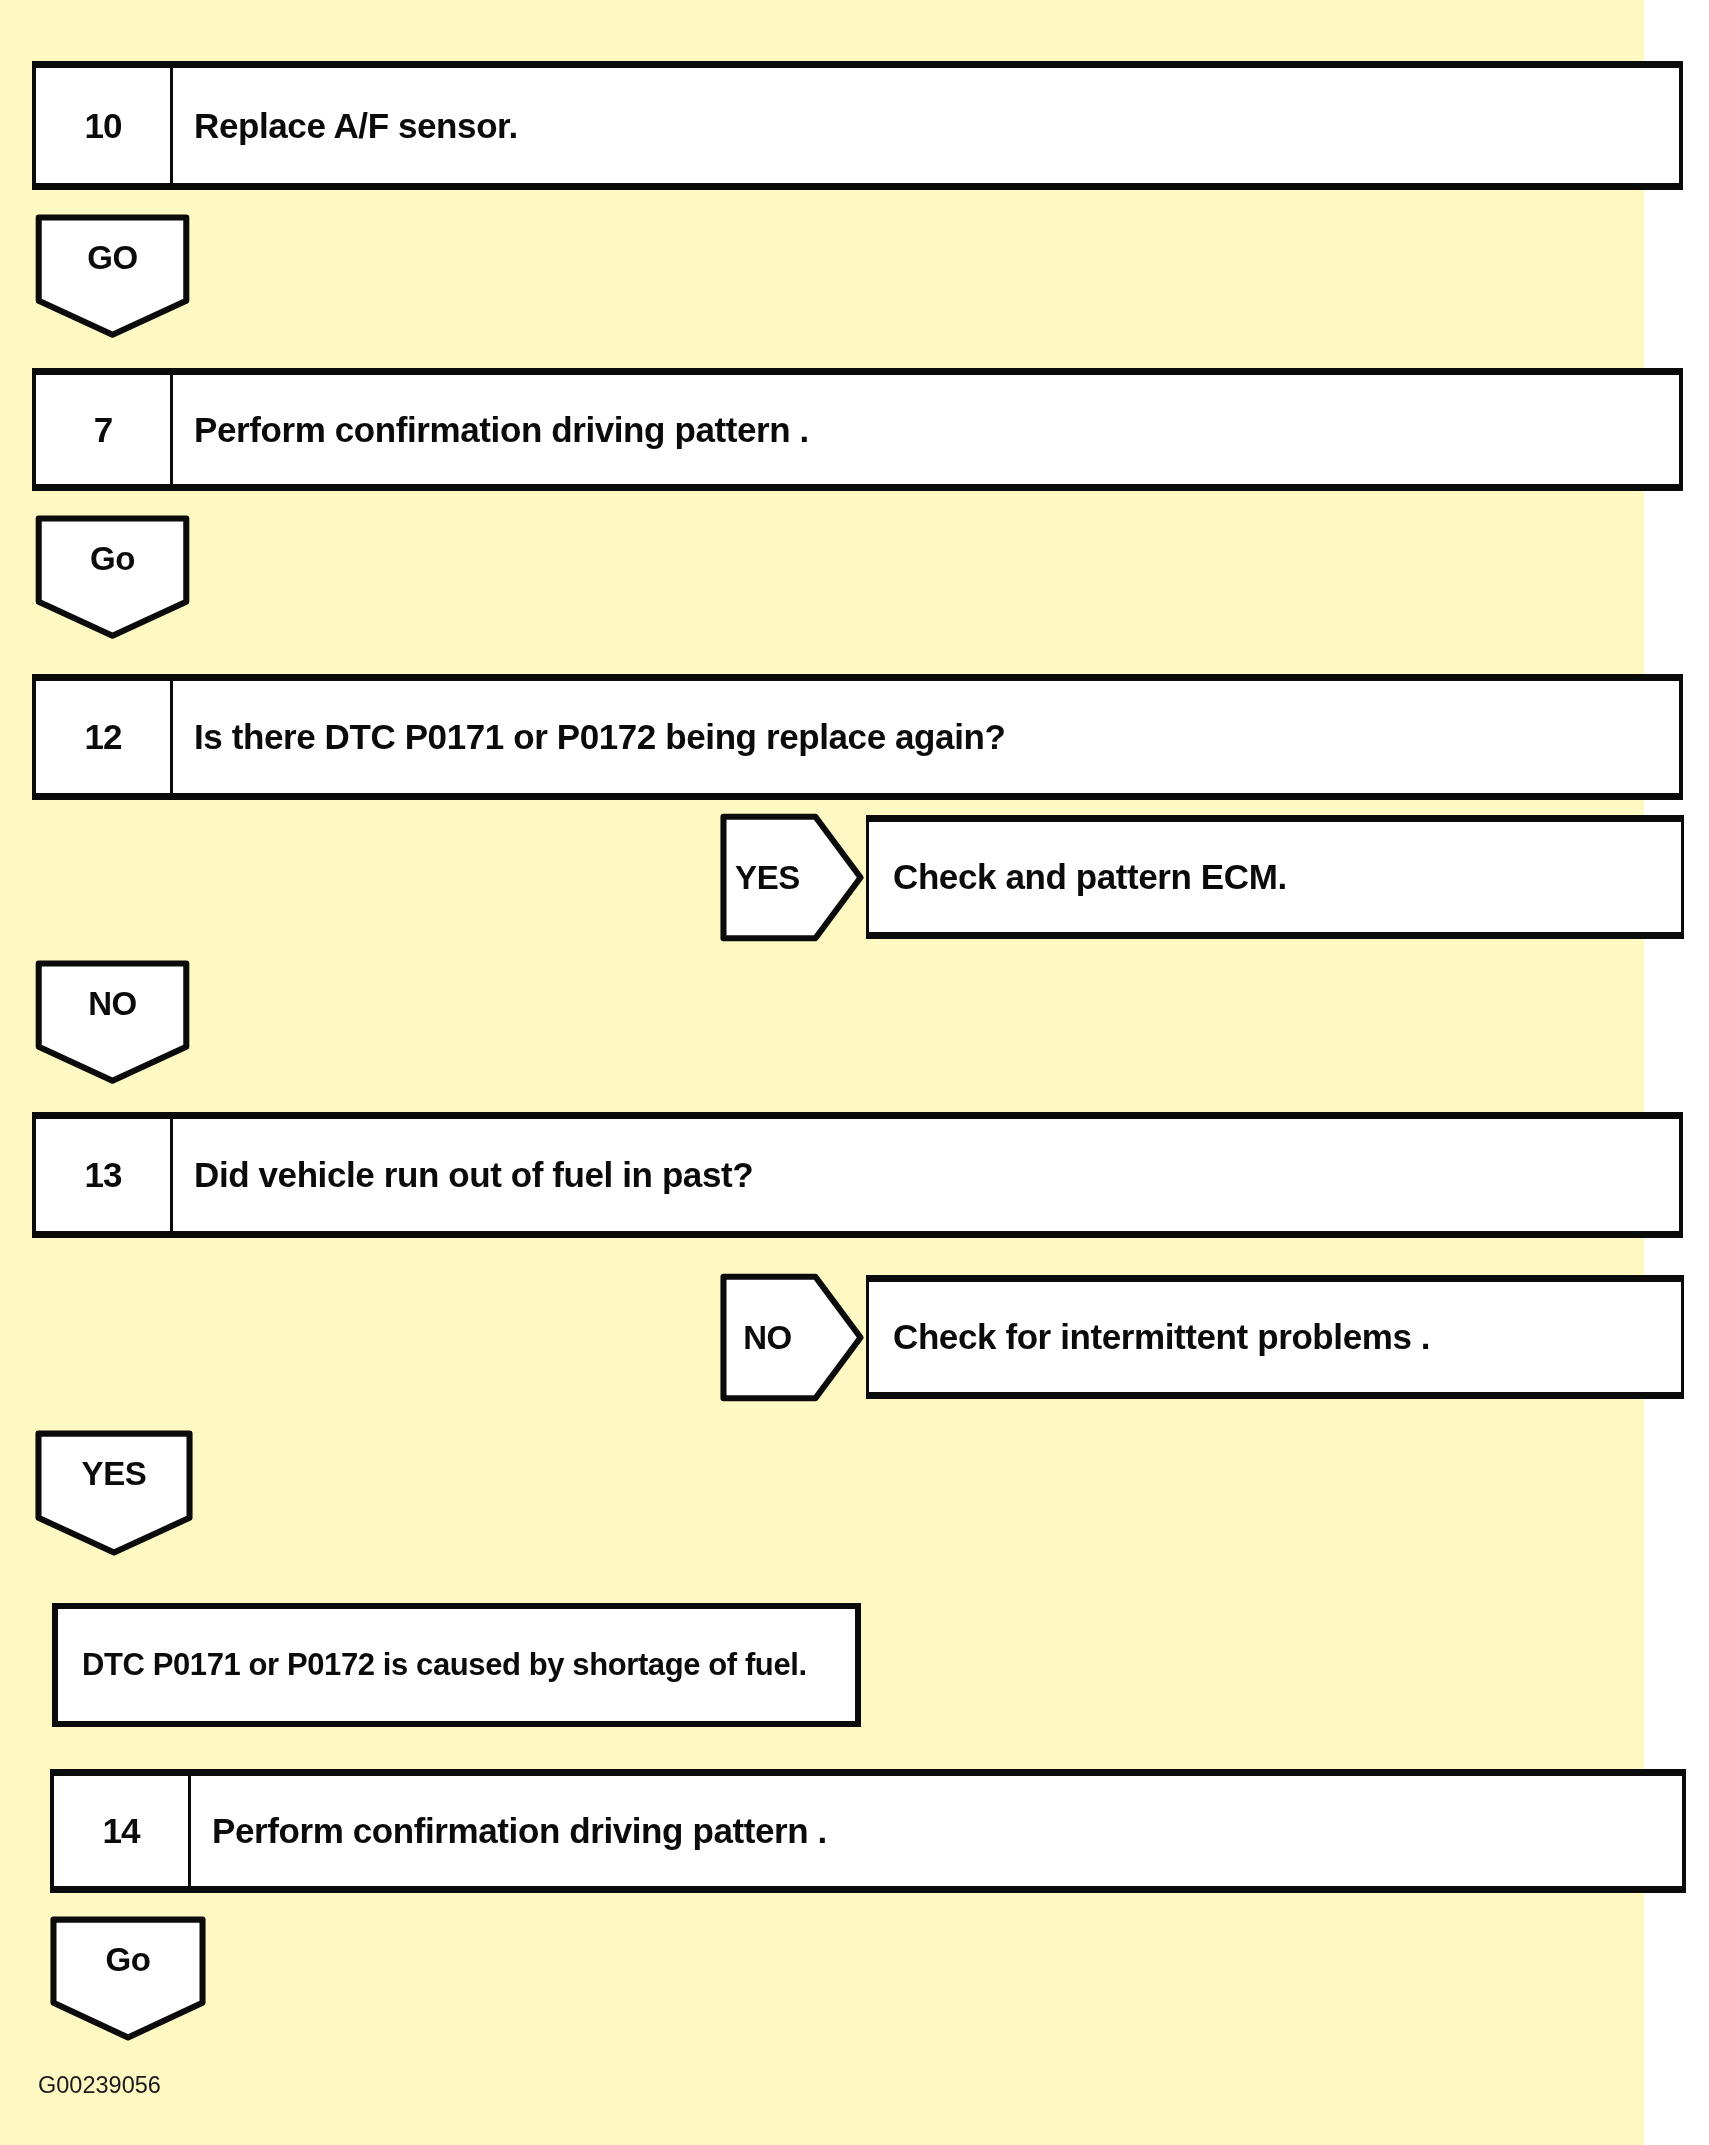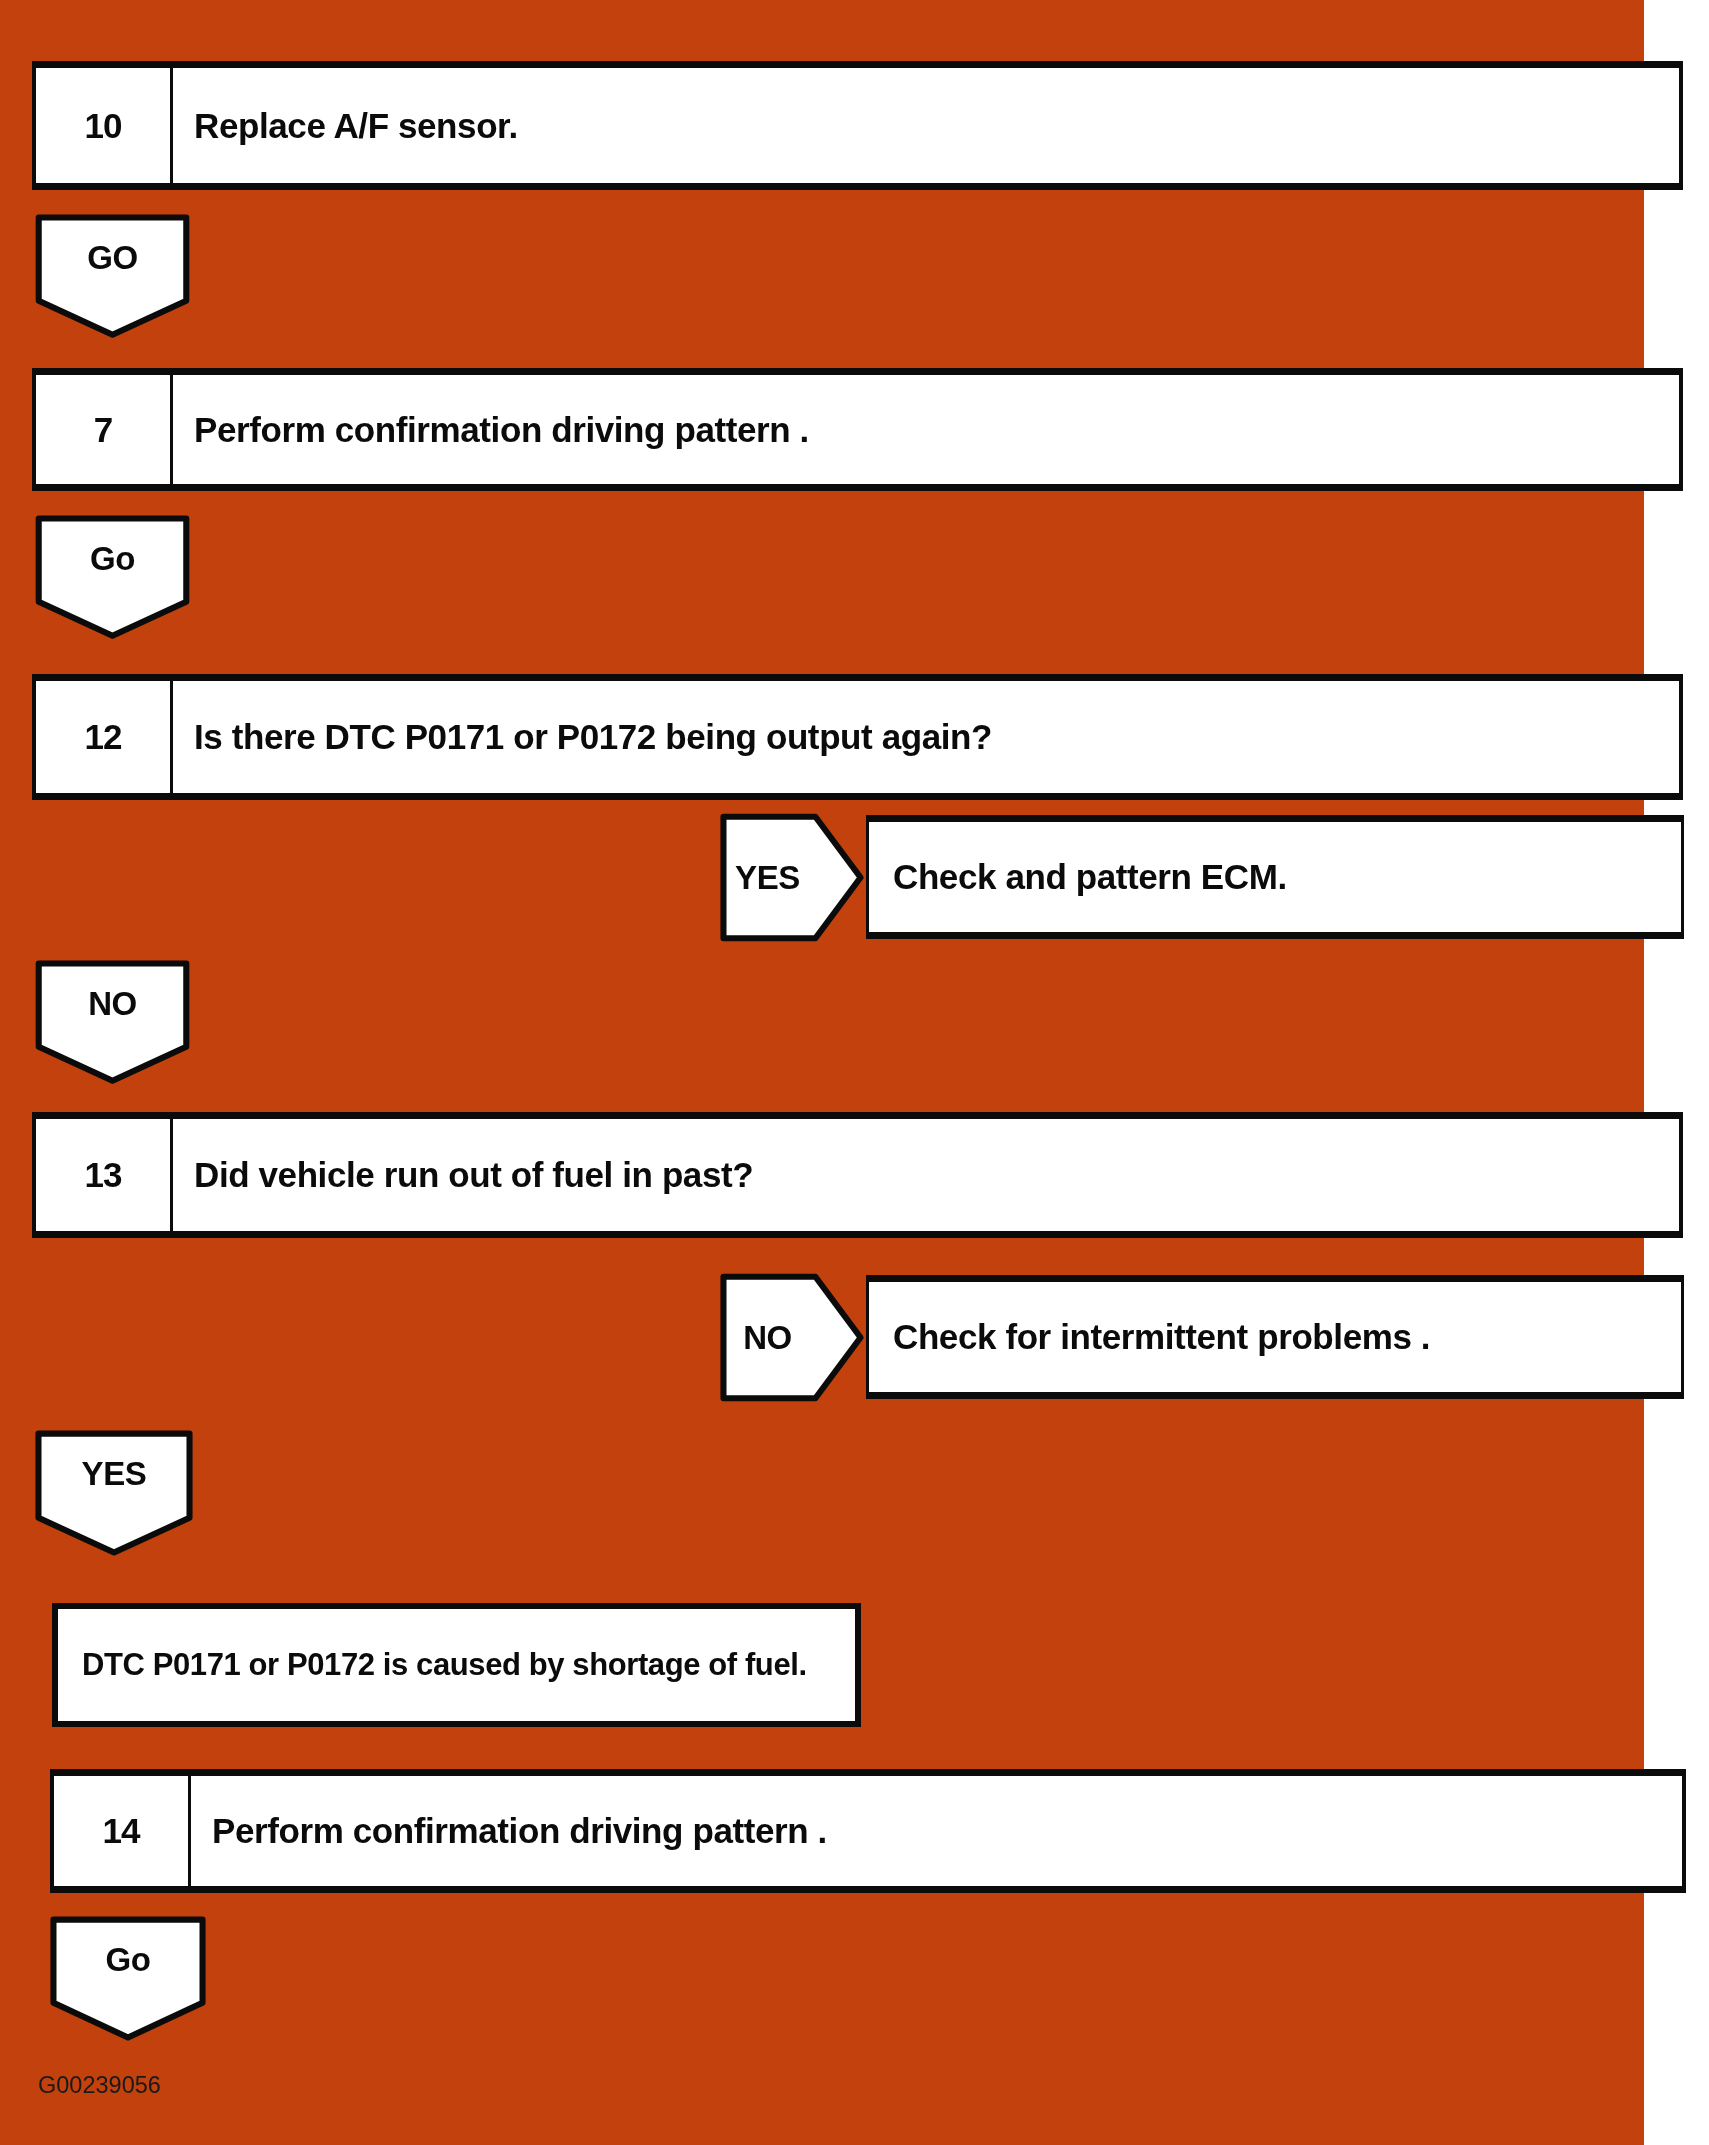--- a/index.html
+++ b/index.html
@@ -1,21 +1,21 @@
 <!DOCTYPE html>
 <html style="font-size:14px"><head>
 <meta charset="utf-8">
 <style>
   html,body { margin:0; padding:0; background:#ffffff; }
   * { box-sizing:border-box; }
   .canvas {
     position:relative;
     width:1644px;
     height:2146px;
-    background:#c2410c;
+    background:#fef9c3;
     font-family:"Liberation Sans", sans-serif;
     color:#0b0b0b;
   }
   
   .step {
     position:absolute;
     display:flex;
     background:#ffffff;
     border:7.8px solid #0b0b0b;
     border-left-width:4.3px;
@@ -129,21 +129,21 @@
 
   <div class="penta" style="left:35px; top:515px; width:155px; height:125px;">
     <svg viewBox="0 0 178 144">
       <polygon points="4,4 174,4 174,100 89,139 4,100" fill="#ffffff" stroke="#0b0b0b" stroke-width="7" stroke-linejoin="round"></polygon>
     </svg>
     <span class="lbl">Go</span>
   </div>
 
   <div class="step" style="left:32px; top:674px; width:1651px; height:126px;">
     <div class="num">12</div>
-    <div class="txt">Is there DTC P0171 or P0172 being output again?</div>
+    <div class="txt">Is there DTC P0171 or P0172 being replace again?</div>
   </div>
 
   <div class="penta" style="left:720px; top:813px; width:144px; height:129px;">
     <svg viewBox="0 0 166 148">
       <polygon points="4,4 110,4 162,74 110,144 4,144" fill="#ffffff" stroke="#0b0b0b" stroke-width="7" stroke-linejoin="round"></polygon>
     </svg>
     <span class="lbl-right">YES</span>
   </div>
   <div class="result" style="left:866px; top:815px; width:818px; height:124px;">
     <span>Check and pattern ECM.</span>

